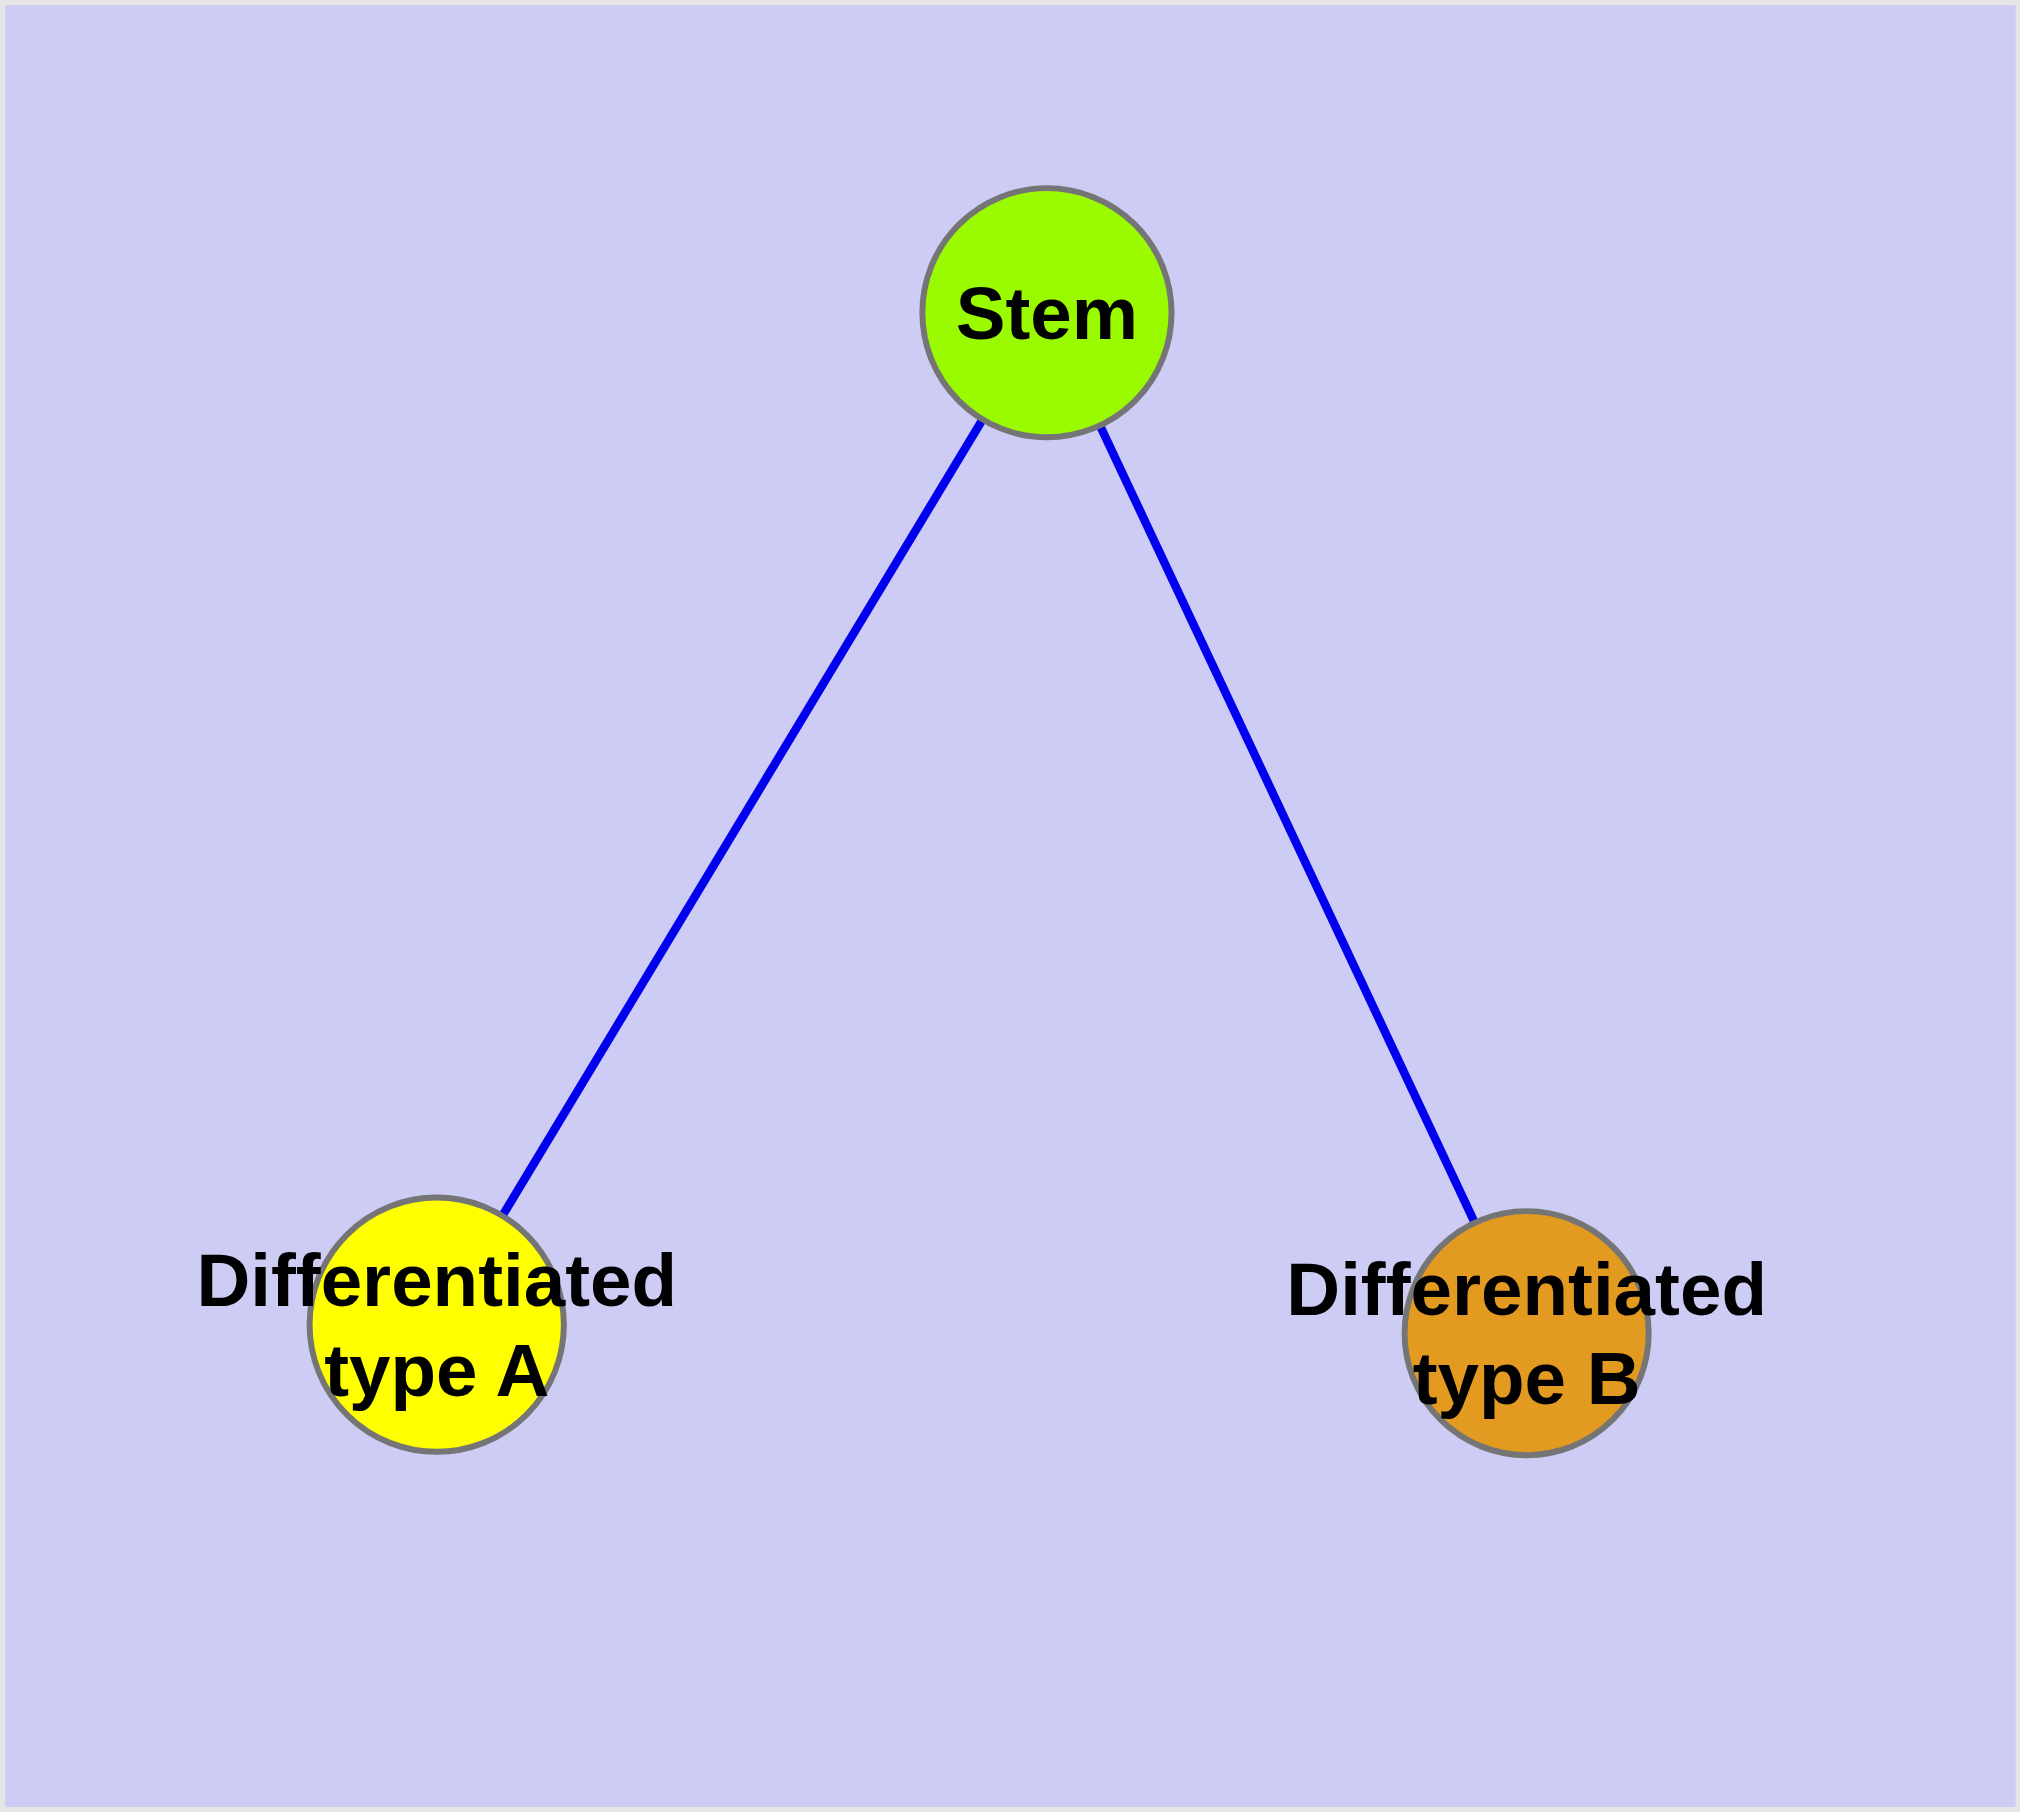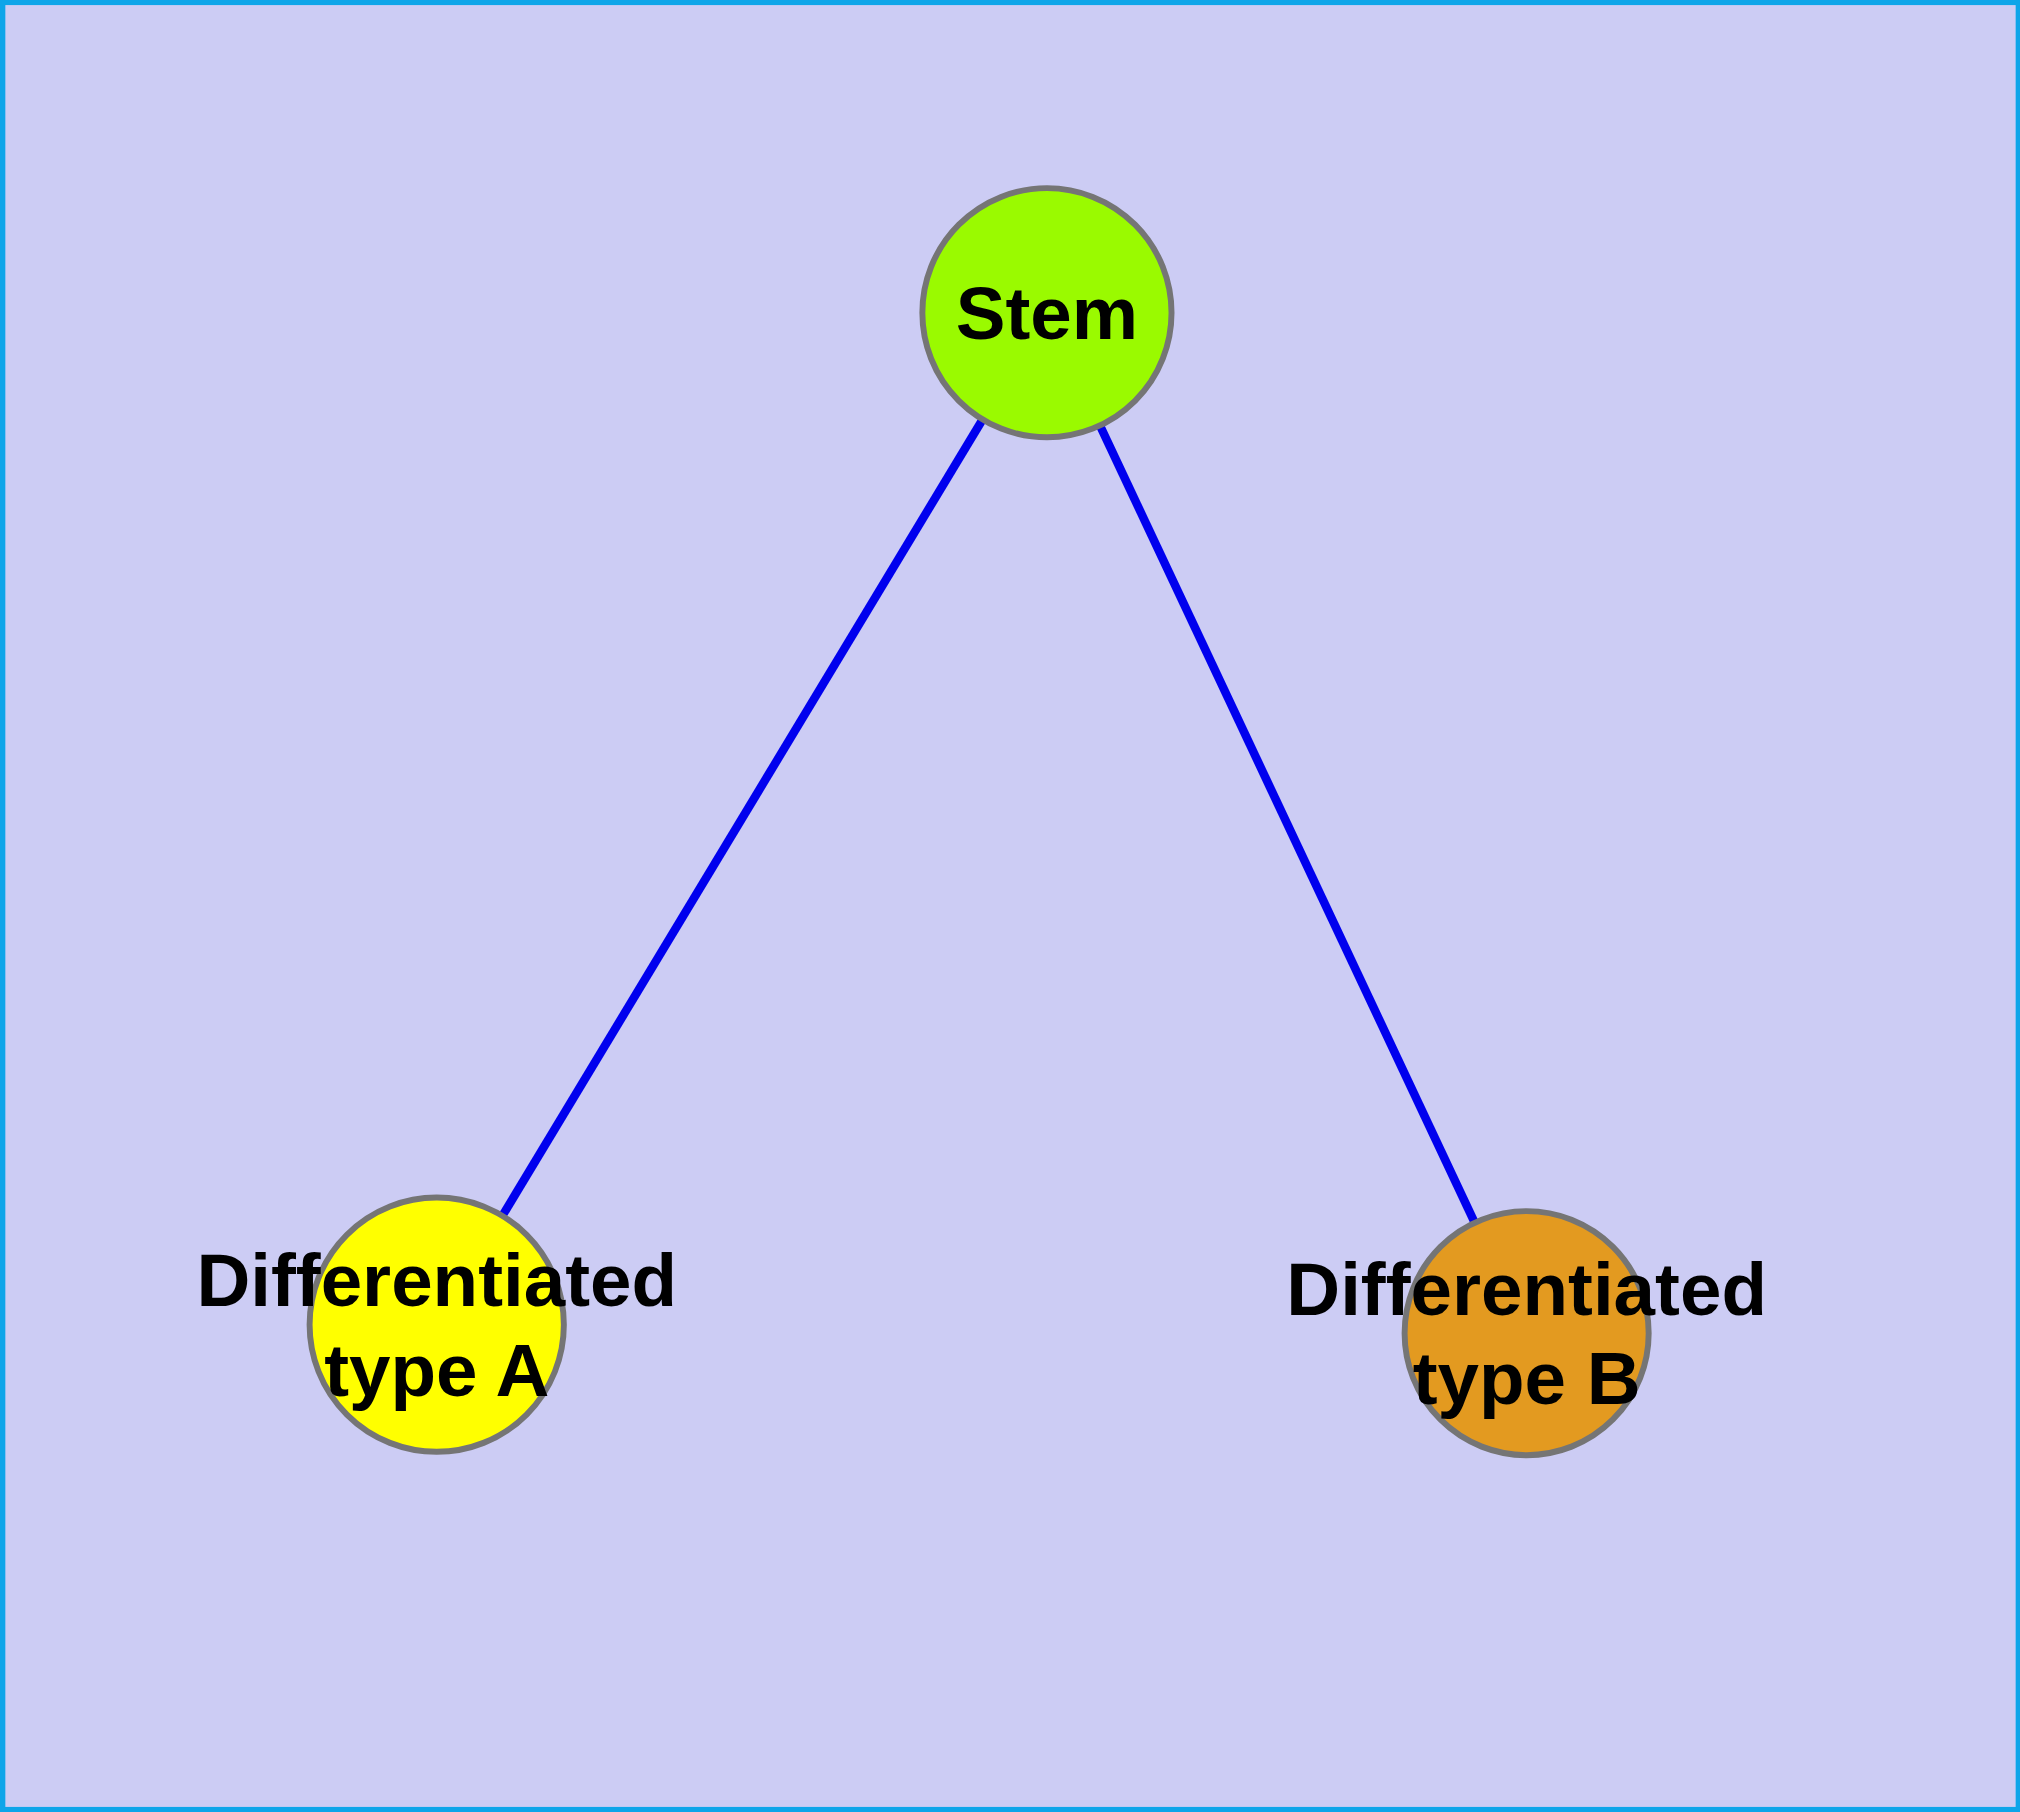--- a/index.html
+++ b/index.html
@@ -3,21 +3,21 @@
 <meta charset="utf-8">
 <style>
   html, body {
     margin: 0;
     padding: 0;
     background: #FFFFFF;
   }
   .page {
     width: 2021px;
     height: 1812px;
-    background: #0ea5e9;
+    background: #e5e5e5;
     position: relative;
     overflow: hidden;
   }
   svg#graph {
     display: block;
     width: 2021px;
     height: 1812px;
   }
   svg#graph text {
     font-family: "Liberation Sans", "DejaVu Sans", sans-serif;

